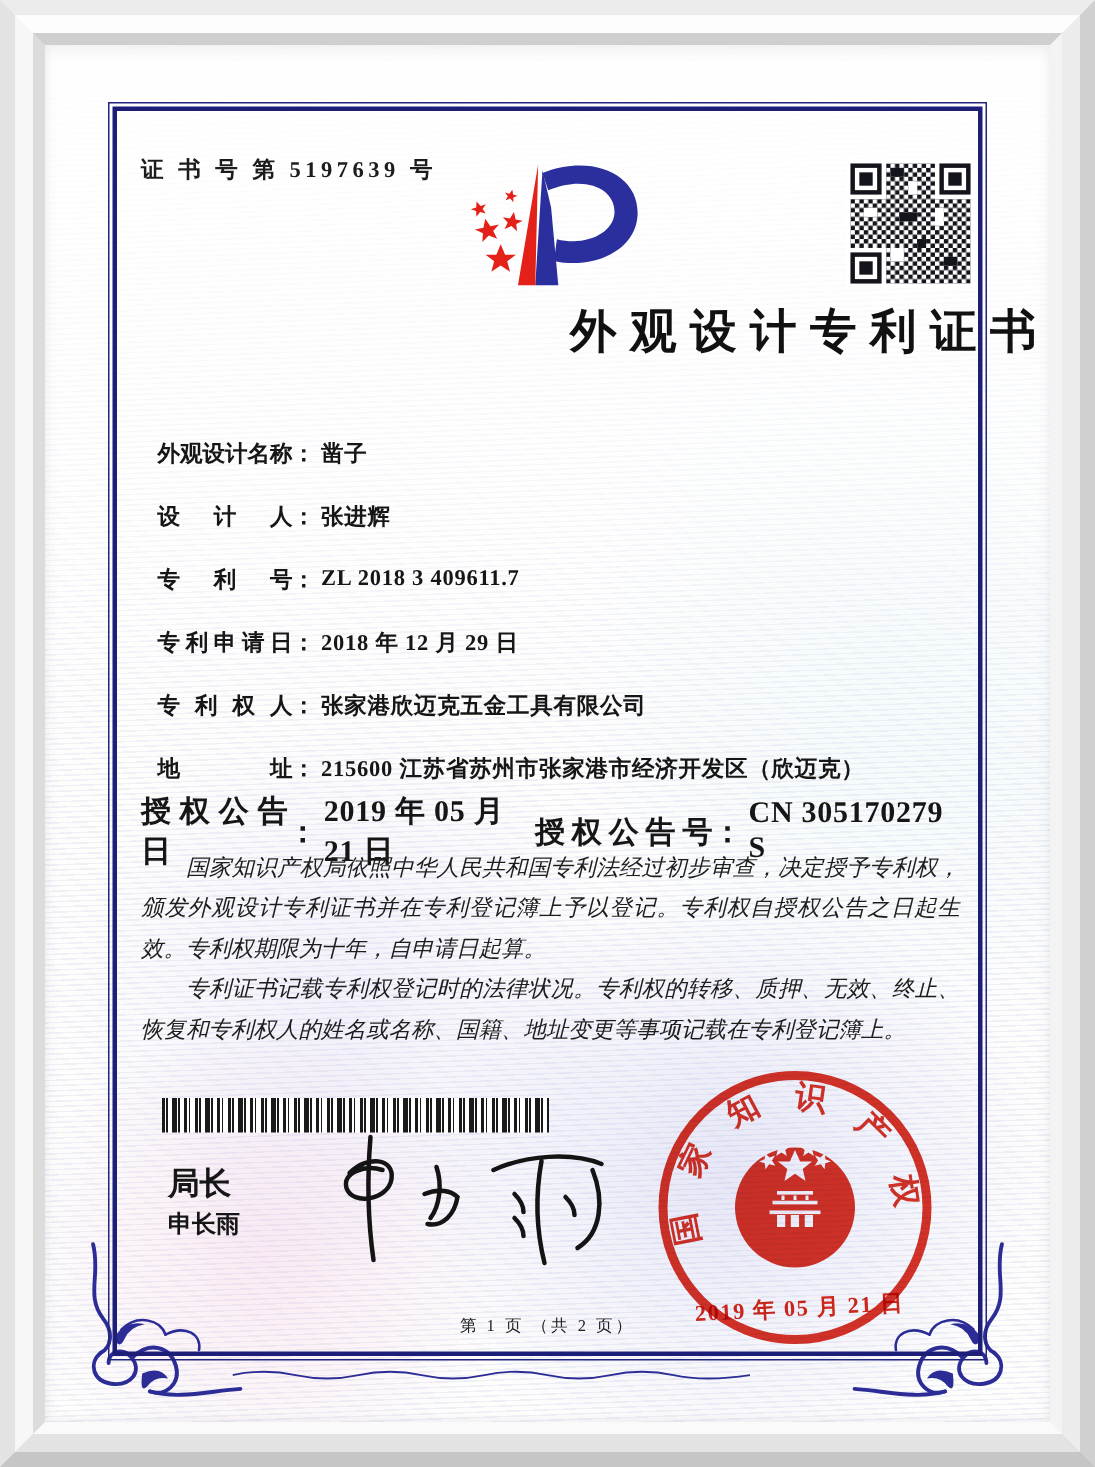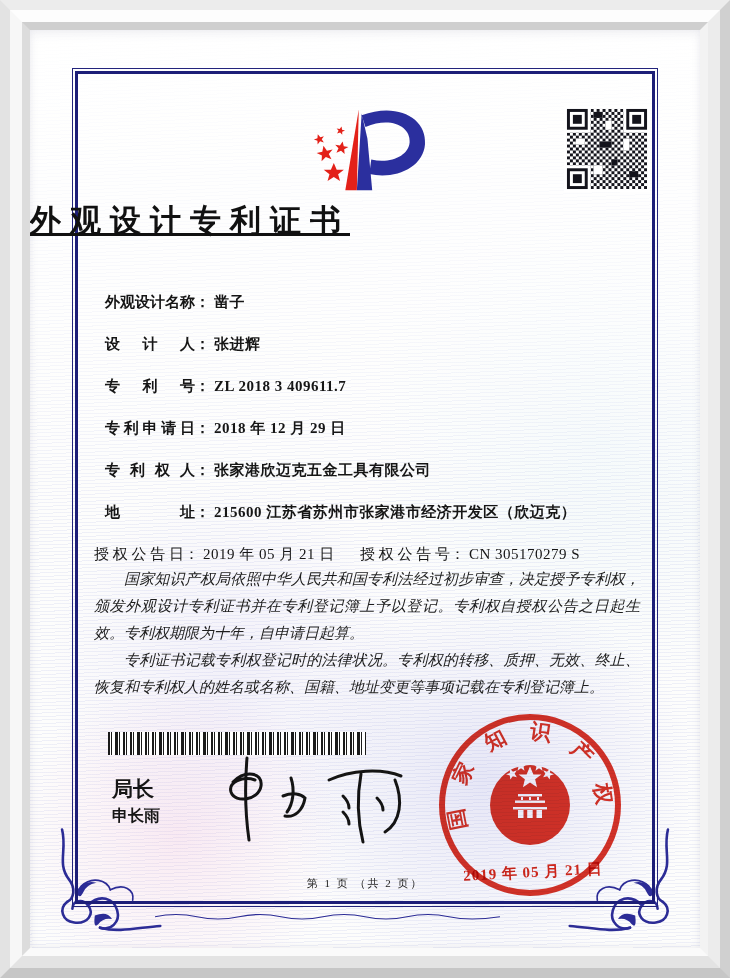--- a/index.html
+++ b/index.html
@@ -29,30 +29,30 @@
   }
   .inner-border { position:absolute; left:42px; right:42px; top:38px; bottom:41px;
     border:1px solid #23247c; }
   .inner-border::after { content:""; position:absolute; inset:2px; border:3px solid #1d1e78; }
   
   .cert-no { position:absolute; left:64px; top:74px; font-size:15px;
     letter-spacing:3px; font-weight:600; color:#1c1c1c; }
   .logo { position:absolute; left:50%; transform:translateX(-50%); top:70px;
     width:172px; height:96px; }
   .qr { position:absolute; right:50px; top:76px; width:86px; height:86px; }
-  .title { position:absolute; top:170px; left:0; width:100%; text-align:left;
-    font-size:31px; font-weight:700; letter-spacing:9px; color:#111;text-decoration:underline; }
+  .title { position:absolute; top:170px; left:0; width:100%; text-align:right;
+    font-size:31px; font-weight:700; letter-spacing:9px; color:#111; }
   
   .fields { position:absolute; top:251px; left:64px; right:56px; }
   .field-row { height:42px; display:flex; align-items:center;
     font-size:15px; font-weight:600;margin-left:11px; }
   .flabel { display:inline-block; width:6em; text-align:justify; text-align-last:justify; }
   .colon { margin-right:4px; }
   .fvalue { letter-spacing:.5px; }
-  .grant-row { height:42px; display:flex; align-items:center; font-size:15px; font-weight:400; }
+  .grant-row { height:42px; display:flex; align-items:center; font-size:20px; font-weight:700; }
   .pair { display:flex; align-items:center; }
   .pair1 { width:266px; }
   
   .paras { position:absolute; top:536px; left:64px; right:60px;
     font-size:15px; line-height:27px; text-align:justify; color:#1d1d1d;
     font-style:italic; }
   .paras p { text-indent:2em; }
   
   .barcode { position:absolute; left:78px; top:702px; width:258px; height:23px;
     background: repeating-linear-gradient(90deg,
@@ -118,20 +118,21 @@
         <path d="M30 76 q10 -14 24 -10 q-12 2 -16 12 q-4 8 -8 -2z"></path>
         <path d="M52 104 q14 -6 20 4 q-10 -2 -16 6 q-6 6 -4 -10z"></path>
       </g>
     </svg>
     <svg class="bottom-line" viewBox="0 0 460 16" preserveAspectRatio="none">
       <path d="M0 9 Q 28 3 56 9 T 112 9 T 168 9 T 224 9 T 280 9 T 336 9 T 392 9 T 460 9" fill="none" stroke="#2c2c96" stroke-width="1.6"></path>
     </svg>
 
     <div class="inner-border"></div>
 
+    <div class="cert-no">证 书 号 第 5197639 号</div>
 
     <svg class="logo" viewBox="0 0 175 100">
       <defs>
         <path id="star5" d="M0,-10 L2.9,-3.1 10,-3.1 4.3,1.2 6.2,8.1 0,4 -6.2,8.1 -4.3,1.2 -10,-3.1 -2.9,-3.1 Z"></path>
       </defs>
       <path d="M84 16 C120 2 152 18 150 46 C148 71 118 83 92 77 L94 62 C114 67 133 58 134 44 C135 27 114 17 88 28 Z" fill="#2b2f9e"></path>
       <polygon points="84,14 79,94 95,94 90,40" fill="#2b2f9e"></polygon>
       <polygon points="81,10 67,94 79,94" fill="#e32119"></polygon>
       <use href="#star5" transform="translate(55,76) scale(1.05)" fill="#e32119"></use>
       <use href="#star5" transform="translate(46,56) scale(0.85) rotate(-12)" fill="#e32119"></use>

